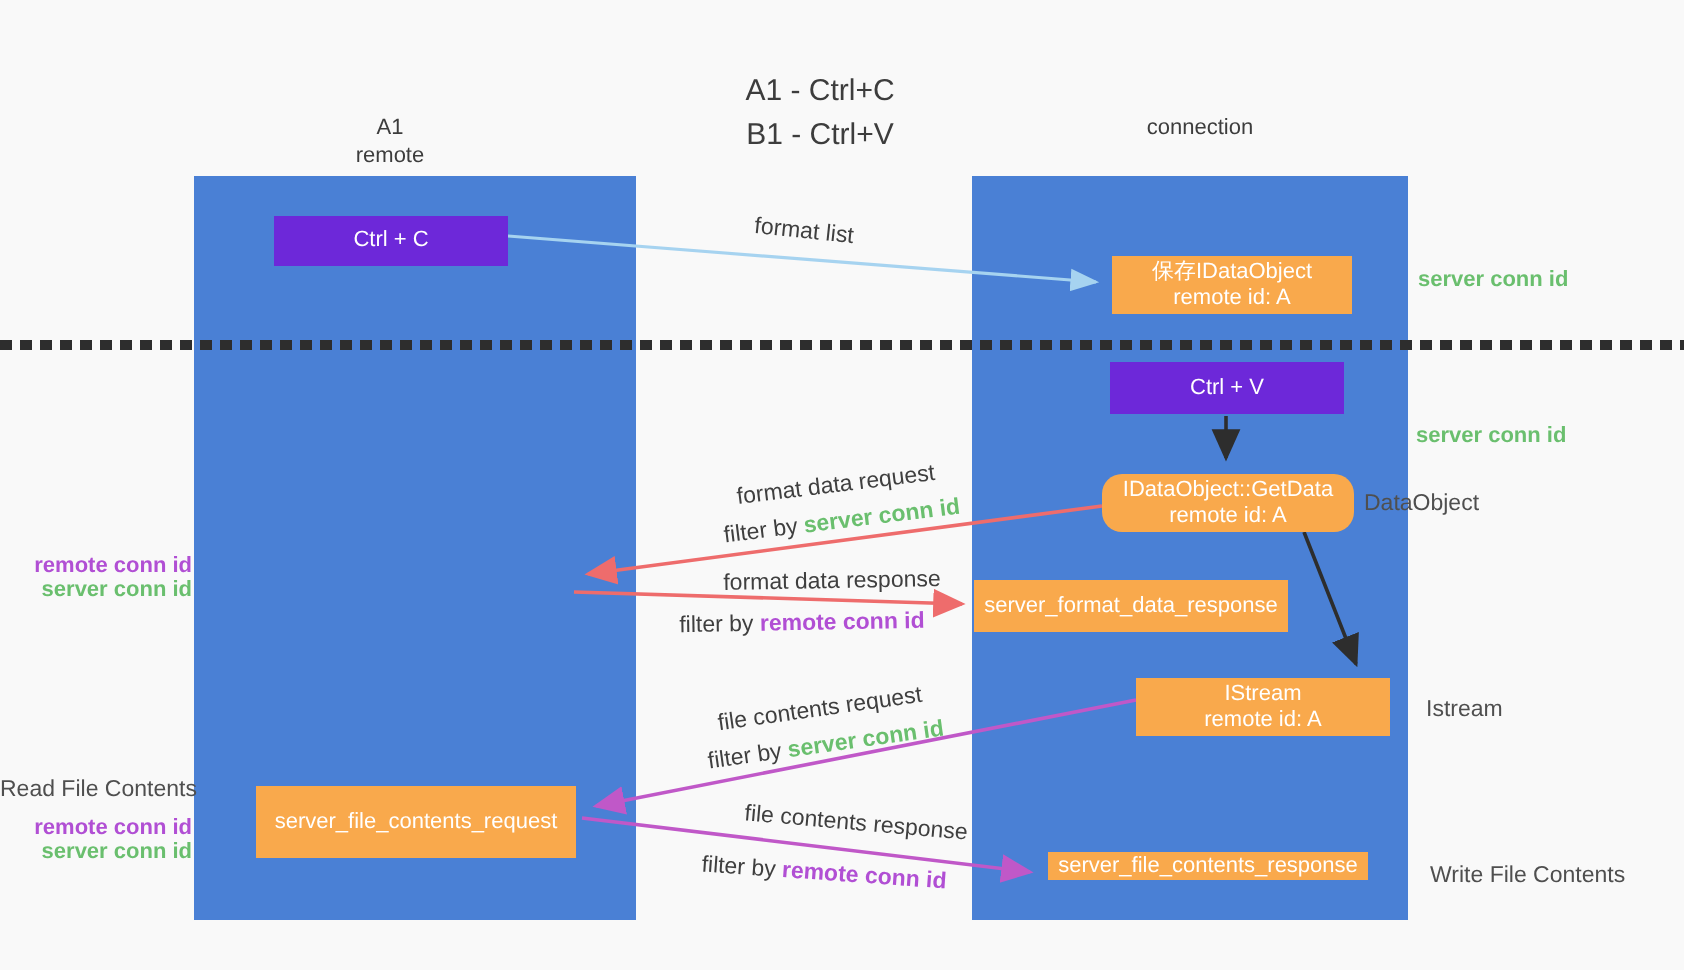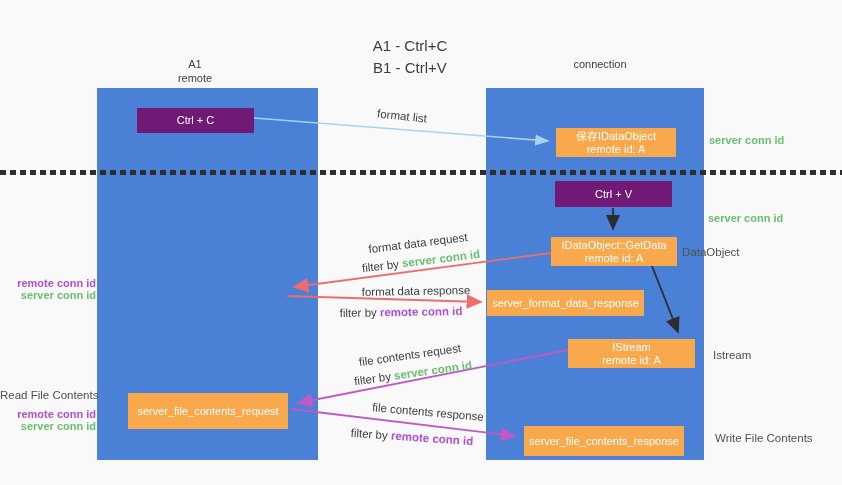--- a/index.html
+++ b/index.html
@@ -9,21 +9,21 @@
     color:#3d3d3d;font-size:15px;line-height:22px;margin-top:35px;}
   .col-header{position:absolute;top:57px;width:120px;text-align:center;
     color:#3d3d3d;font-size:11px;line-height:14px;}
 
   .column{position:absolute;top:88px;height:372px;background:#4a80d5;}
   .col-left{left:97px;width:221px;}
   .col-right{left:486px;width:218px;}
 
   .node{position:absolute;display:flex;flex-direction:column;align-items:center;
     justify-content:center;color:#ffffff;font-size:11px;line-height:13px;text-align:center;}
-  .node.green{background:#701a75;}
+  .node.green{background:#6d28d9;}
   .node.orange{background:#f9a94c;}
 
   .divider{position:absolute;left:0;top:170px;width:842px;height:5px;
     background:repeating-linear-gradient(to right,#2d2d2d 0 6px,transparent 6px 10px);}
 
   .flow-label{position:absolute;white-space:nowrap;font-size:11.5px;color:#3f3f3f;}
   .rot{transform-origin:center;}
 
   .green-text{color:#6abf6e;font-weight:bold;}
   .purple-text{color:#b14fd4;font-weight:bold;}
@@ -87,32 +87,32 @@
     <span>server_file_contents_request</span>
   </div>
 
   <div class="node orange" style="left:556px;top:128px;width:120px;height:29px;">
     <span>保存IDataObject</span>
     <span>remote id: A</span>
   </div>
   <div class="node green" style="left:555px;top:181px;width:117px;height:26px;">
     <span>Ctrl + V</span>
   </div>
-  <div class="node orange" style="left:551px;top:237px;width:126px;height:29px;">
+  <div class="node orange" style="left:551px;top:237px;width:126px;height:29px;border-radius:10px;">
     <span>IDataObject::GetData</span>
     <span>remote id: A</span>
   </div>
   <div class="node orange" style="left:487px;top:290px;width:157px;height:26px;">
     <span>server_format_data_response</span>
   </div>
   <div class="node orange" style="left:568px;top:339px;width:127px;height:29px;">
     <span>IStream</span>
     <span>remote id: A</span>
   </div>
-  <div class="node orange" style="left:524px;top:426px;width:160px;height:30px;">
+  <div class="node orange" style="left:524px;top:426px;width:160px;height:14px;">
     <span>server_file_contents_response</span>
   </div>
 
   <div class="flow-label rot" style="left:402px;top:116px;transform:translate(-50%,-50%) rotate(6deg);">format list</div>
 
   <div class="flow-label rot" style="left:418px;top:243px;transform:translate(-50%,-50%) rotate(-7deg);">format data request</div>
   <div class="flow-label rot" style="left:421px;top:261px;transform:translate(-50%,-50%) rotate(-7deg);"><span>filter by</span> <span class="green-text">server conn id</span></div>
 
   <div class="flow-label rot" style="left:416px;top:291px;transform:translate(-50%,-50%) rotate(-1deg);">format data response</div>
   <div class="flow-label rot" style="left:401px;top:312px;transform:translate(-50%,-50%) rotate(-1deg);"><span>filter by</span> <span class="purple-text">remote conn id</span></div>

